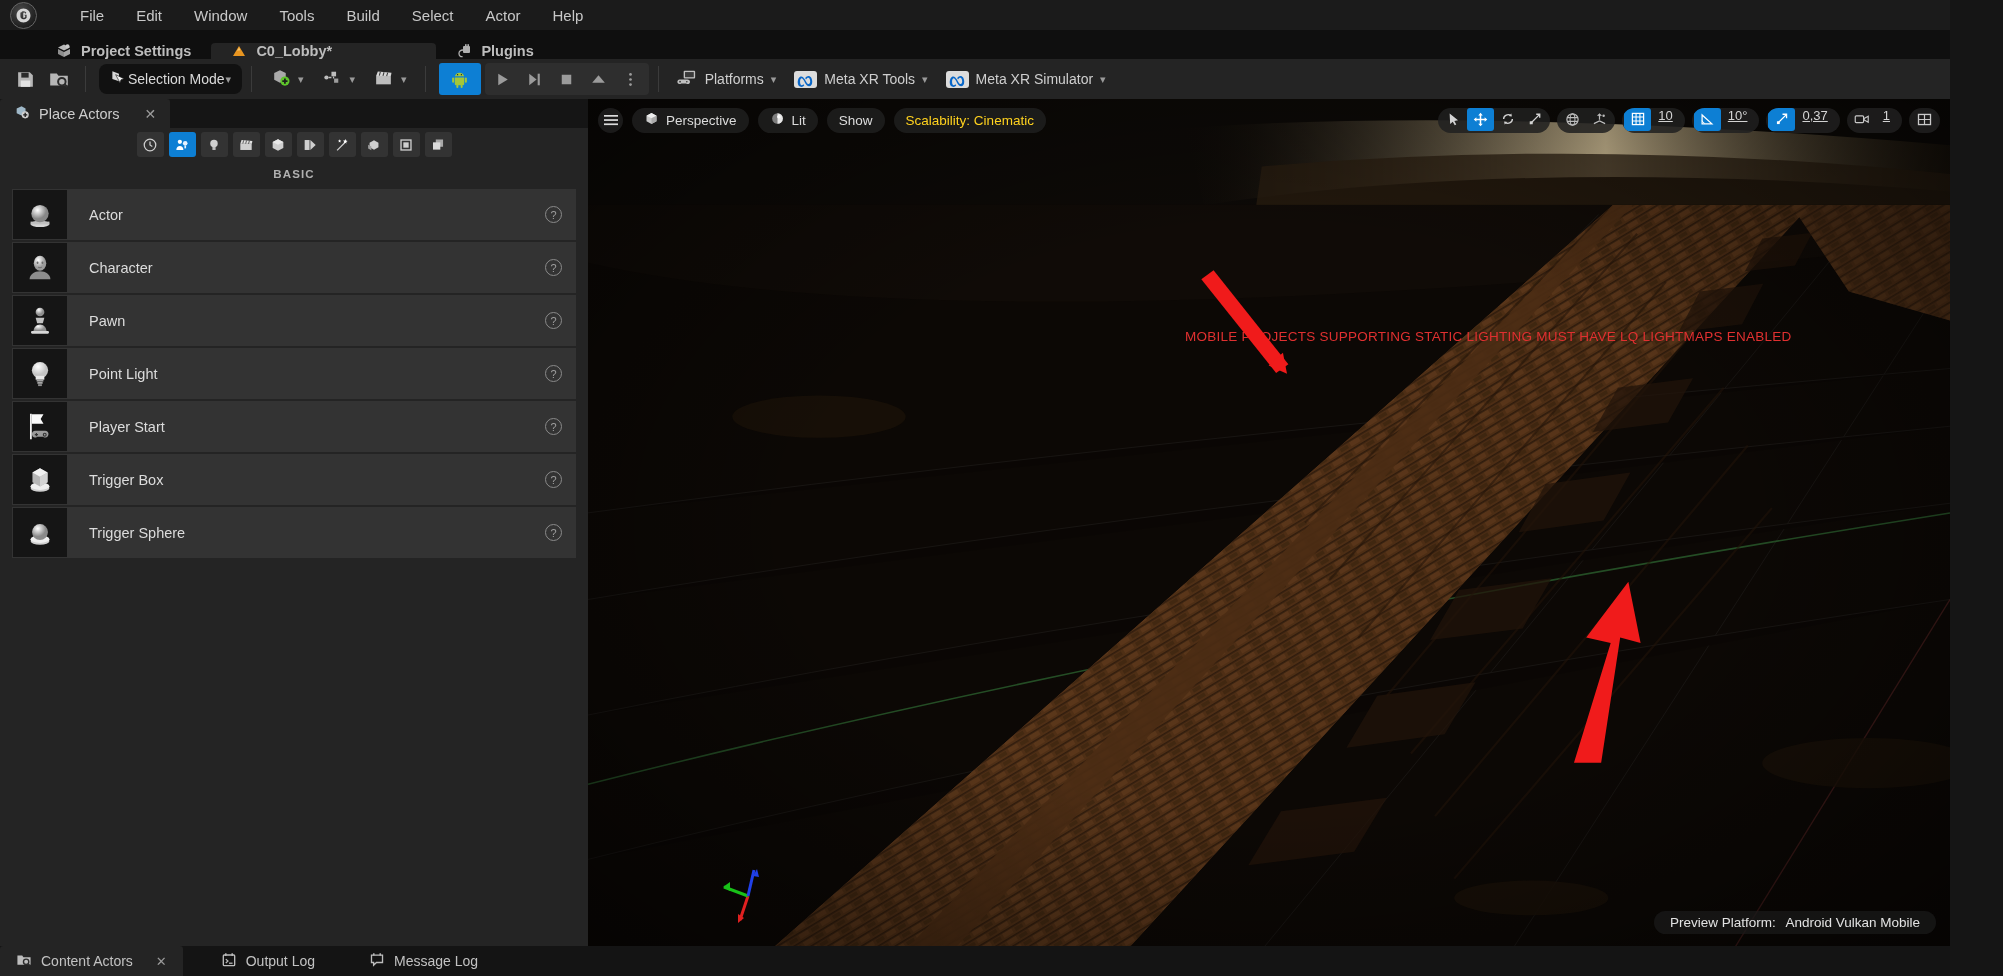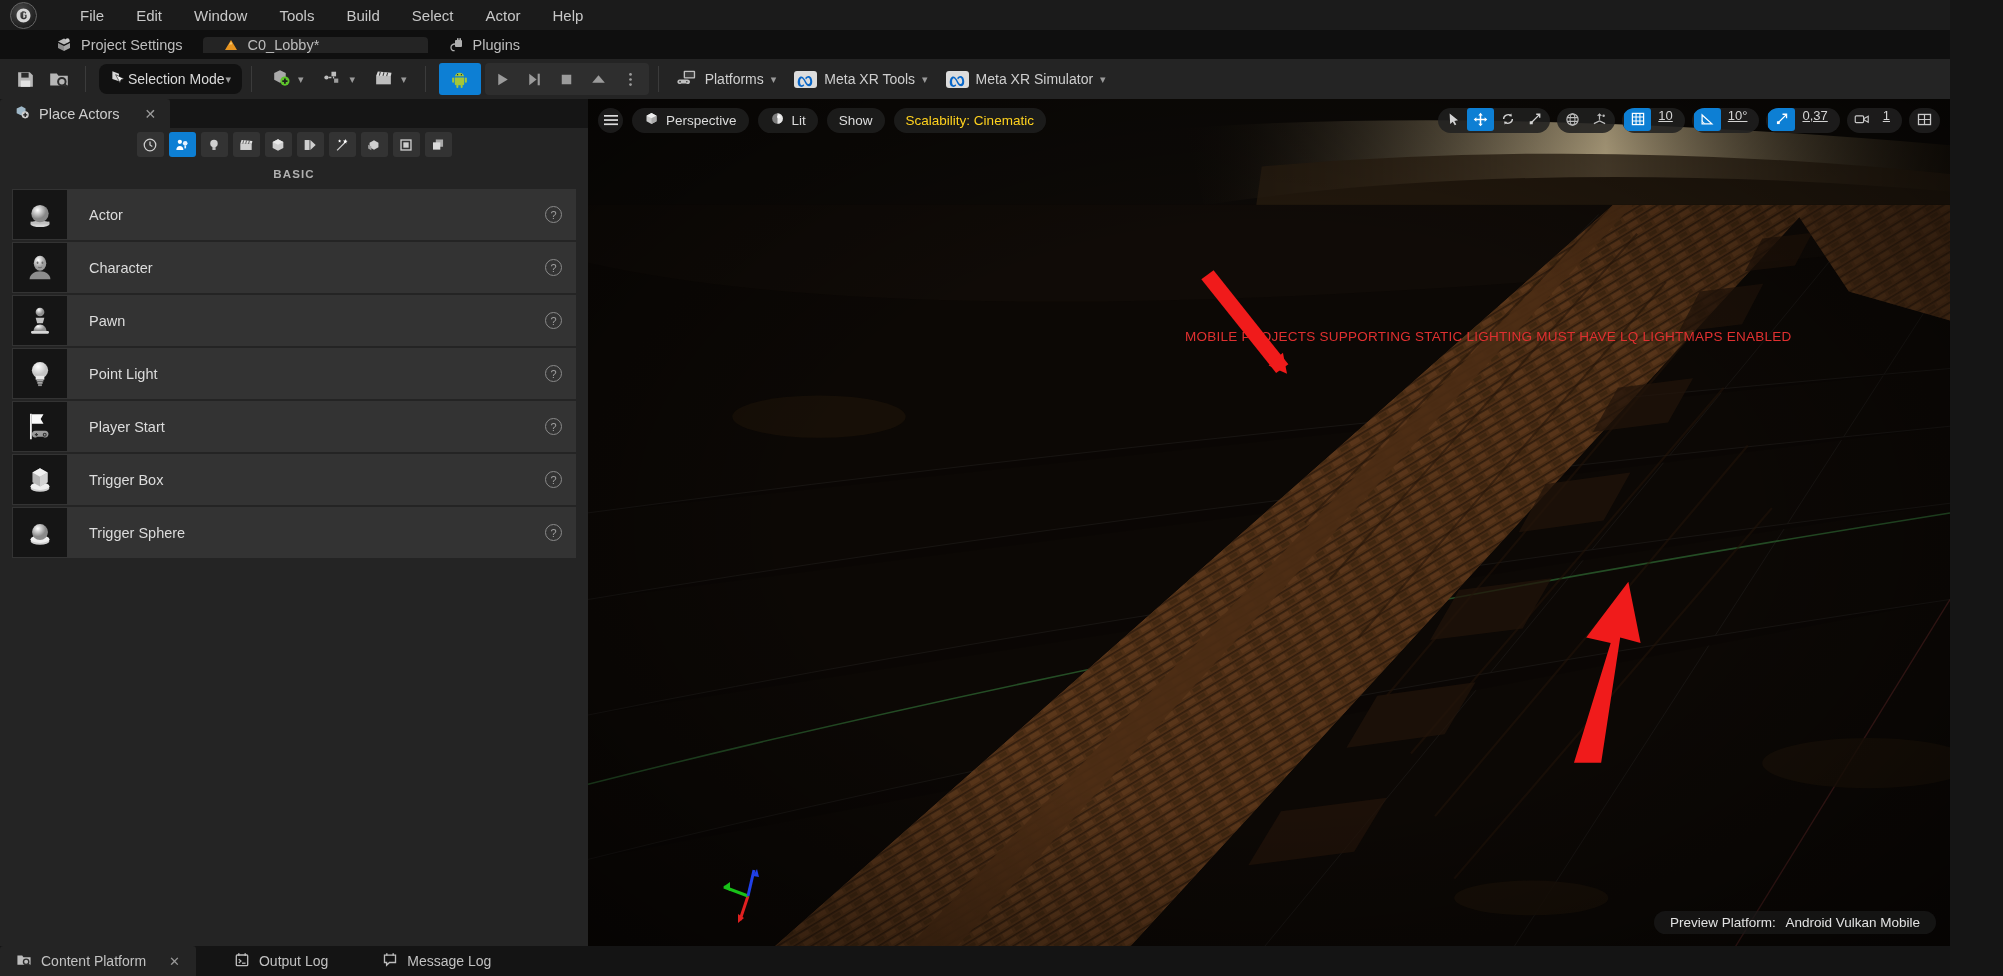--- a/index.html
+++ b/index.html
@@ -28,22 +28,22 @@
     border: 1.5px solid #666; display: flex; align-items: center; justify-content: center;
     font-size: 16px; color: #cfcfcf; font-family: "Liberation Serif", serif; font-weight: bold;
   }
   .menu-items { display: flex; align-items: center; gap: 0px; margin-left: 18px; }
   .menu-items > div {
     padding: 4px 16px; font-size: 15px; color: #c8c8c8; cursor: default; border-radius: 2px;
   }
 
   
   .tabbar {
-    height: 29px; background: #0f0f0f; display: flex; align-items: center;
-    flex: none; position: relative; z-index: 5;
+    height: 29px; background: #0f0f0f; display: flex; align-items: flex-end;
+    flex: none; position: relative; z-index: 5; font-weight: bold;
   }
   .tab {
     display: flex; align-items: center; gap: 9px; padding: 0 20px;
     font-size: 14.5px; color: #bdbdbd; cursor: default; position: relative;
   }
   .tab.w-pad { padding-left: 56px; }
   .tab.active { background: #242424; border-top-left-radius: 4px; border-top-right-radius: 4px; }
   .tab .ticon { display: flex; align-items: center; }
 
   
@@ -851,21 +851,21 @@
 
   <div class="statusbar">
     <div class="st-tab active">
       <span>
         <svg width="16" height="16" viewBox="0 0 18 18">
           <path d="M1.6 4h5.4l1.3 1.8H16.4v8.6H1.6z" fill="#bdbdbd"></path>
           <circle cx="11.4" cy="11" r="3" fill="none" stroke="#2d2d2d" stroke-width="1.6"></circle>
           <line x1="13.5" y1="13.2" x2="15.6" y2="15.4" stroke="#2d2d2d" stroke-width="1.8"></line>
         </svg>
       </span>
-      <span>Content Platform</span>
+      <span>Content Actors</span>
       <span class="x">✕</span>
     </div>
     <div class="st-gap"></div>
     <div class="st-tab">
       <span>
         <svg width="16" height="16" viewBox="0 0 18 18">
           <rect x="2.6" y="3.4" width="12.8" height="12" rx="1" fill="none" stroke="#bdbdbd" stroke-width="1.5"></rect>
           <rect x="4.6" y="1.4" width="1.6" height="3" fill="#bdbdbd"></rect>
           <rect x="11.8" y="1.4" width="1.6" height="3" fill="#bdbdbd"></rect>
           <path d="M5.4 8 7.8 10.2 5.4 12.4" stroke="#bdbdbd" stroke-width="1.4" fill="none"></path>

